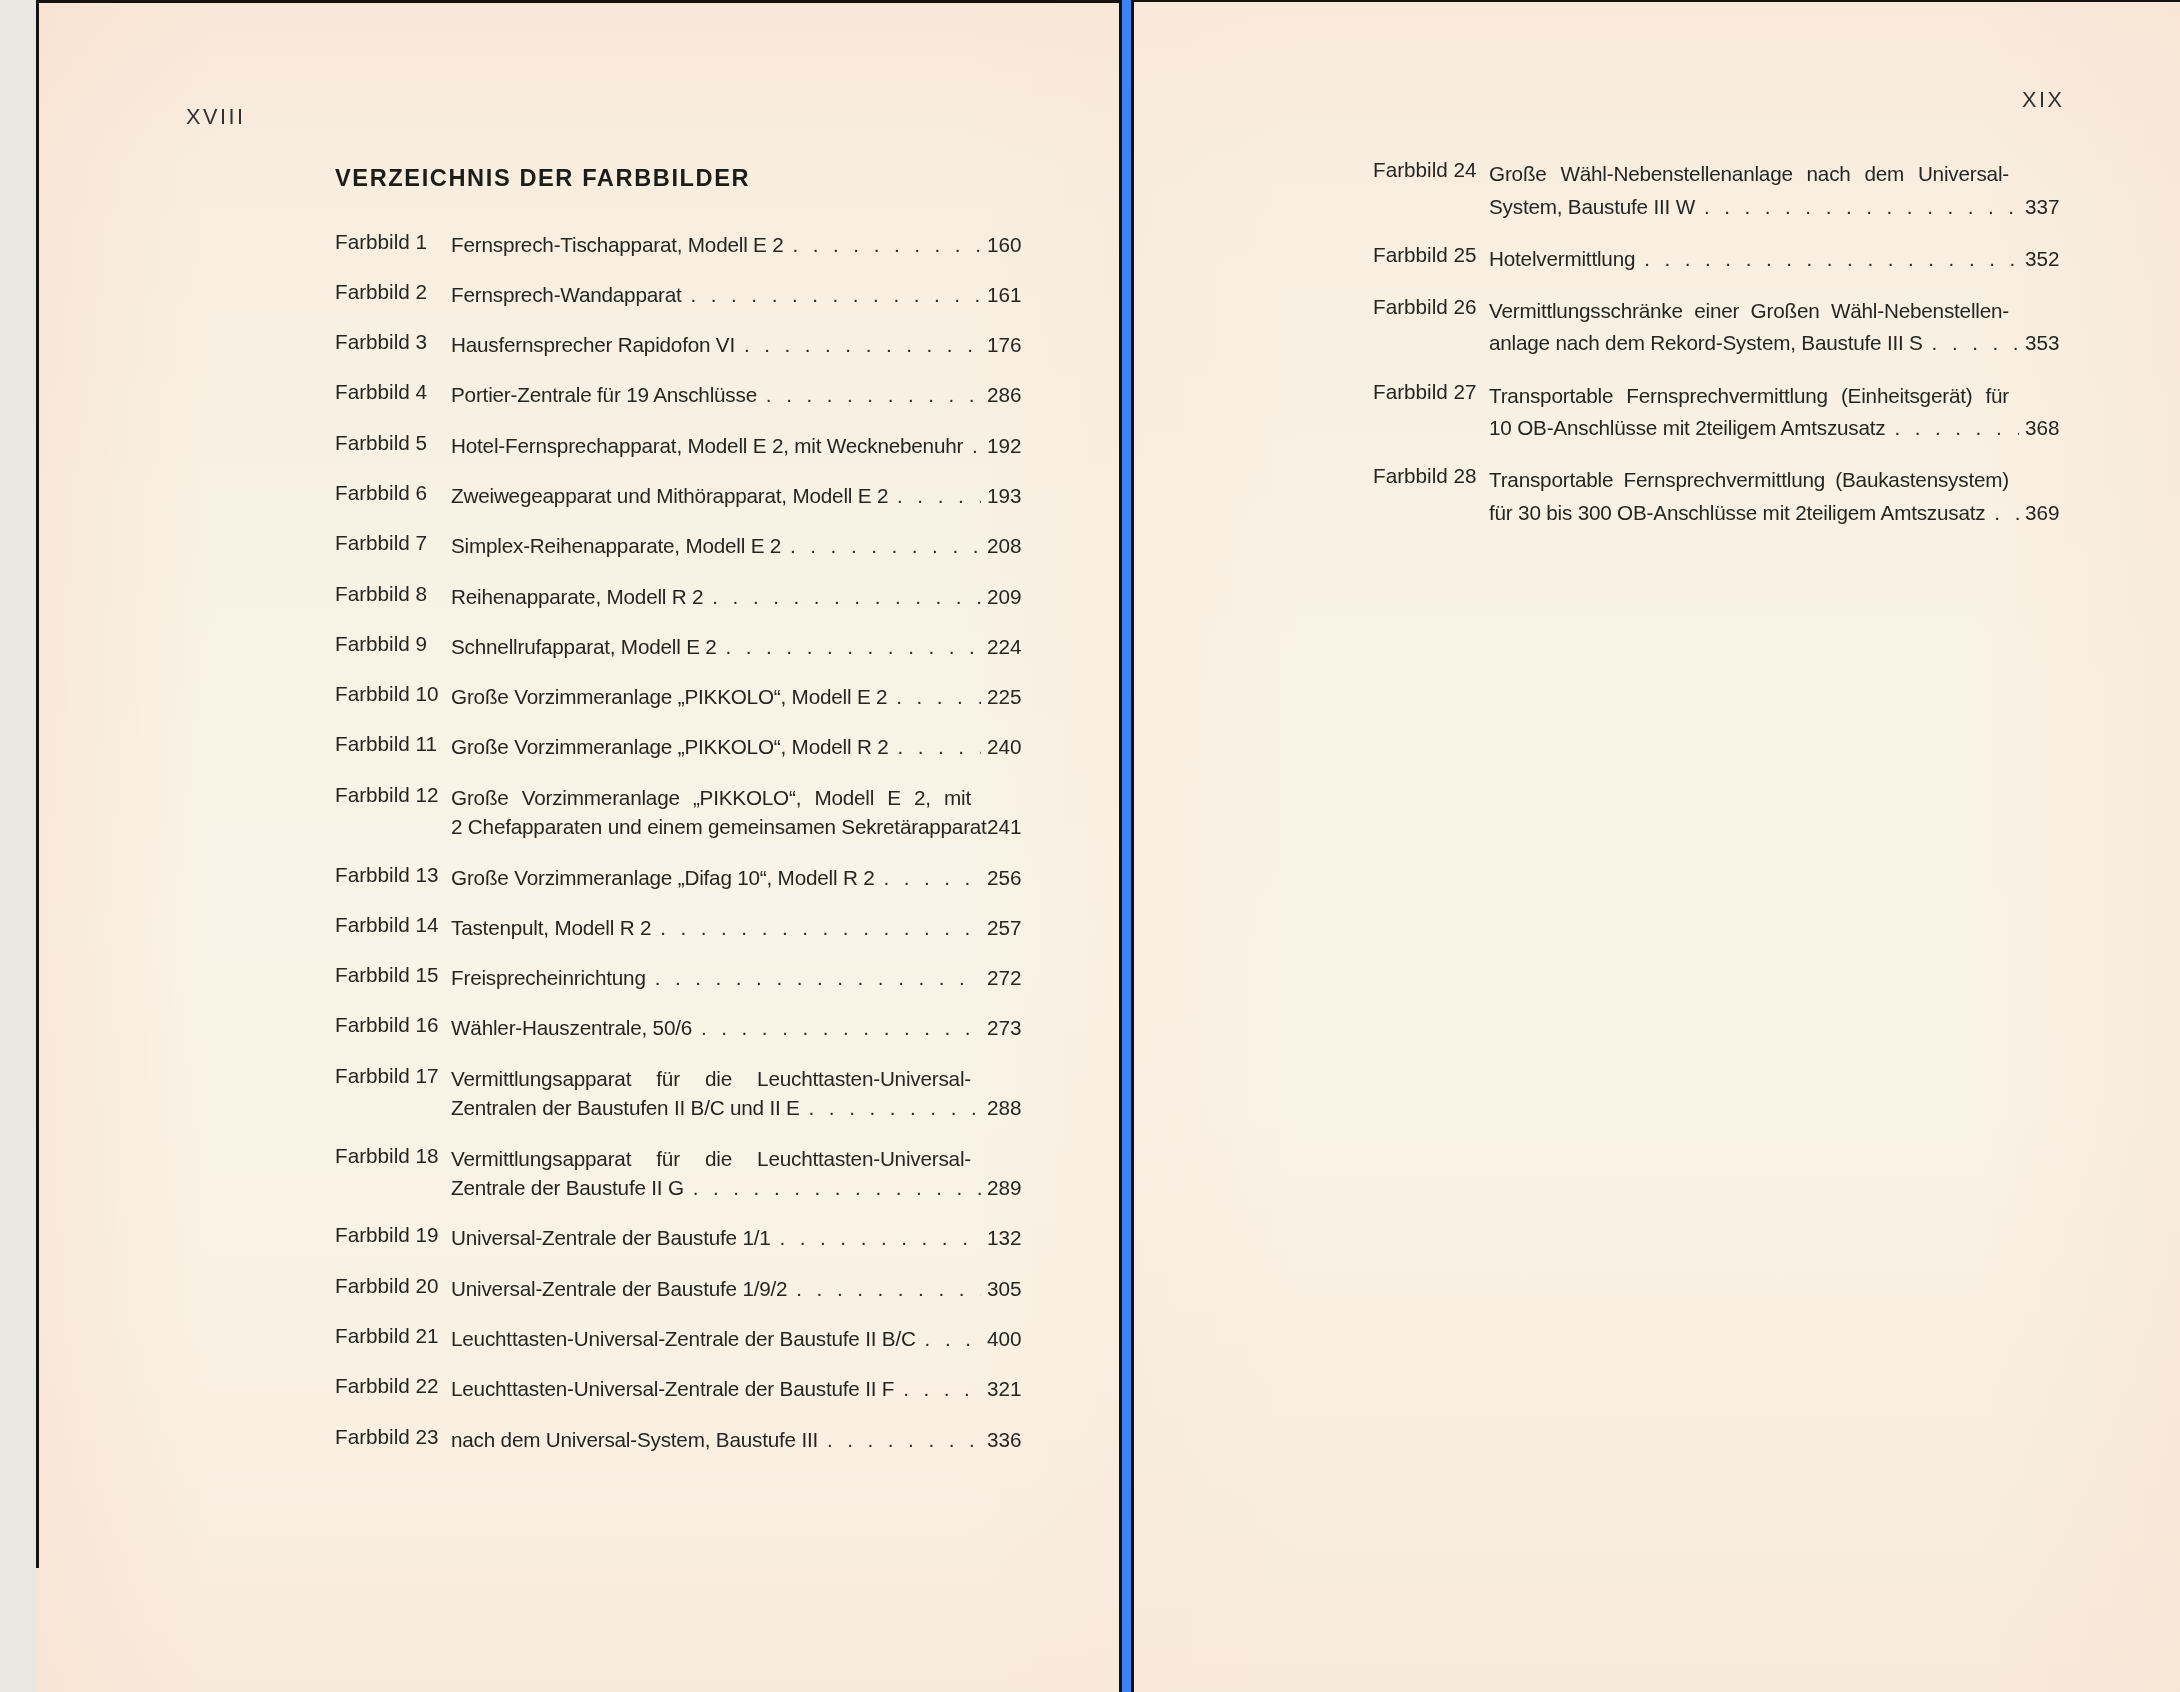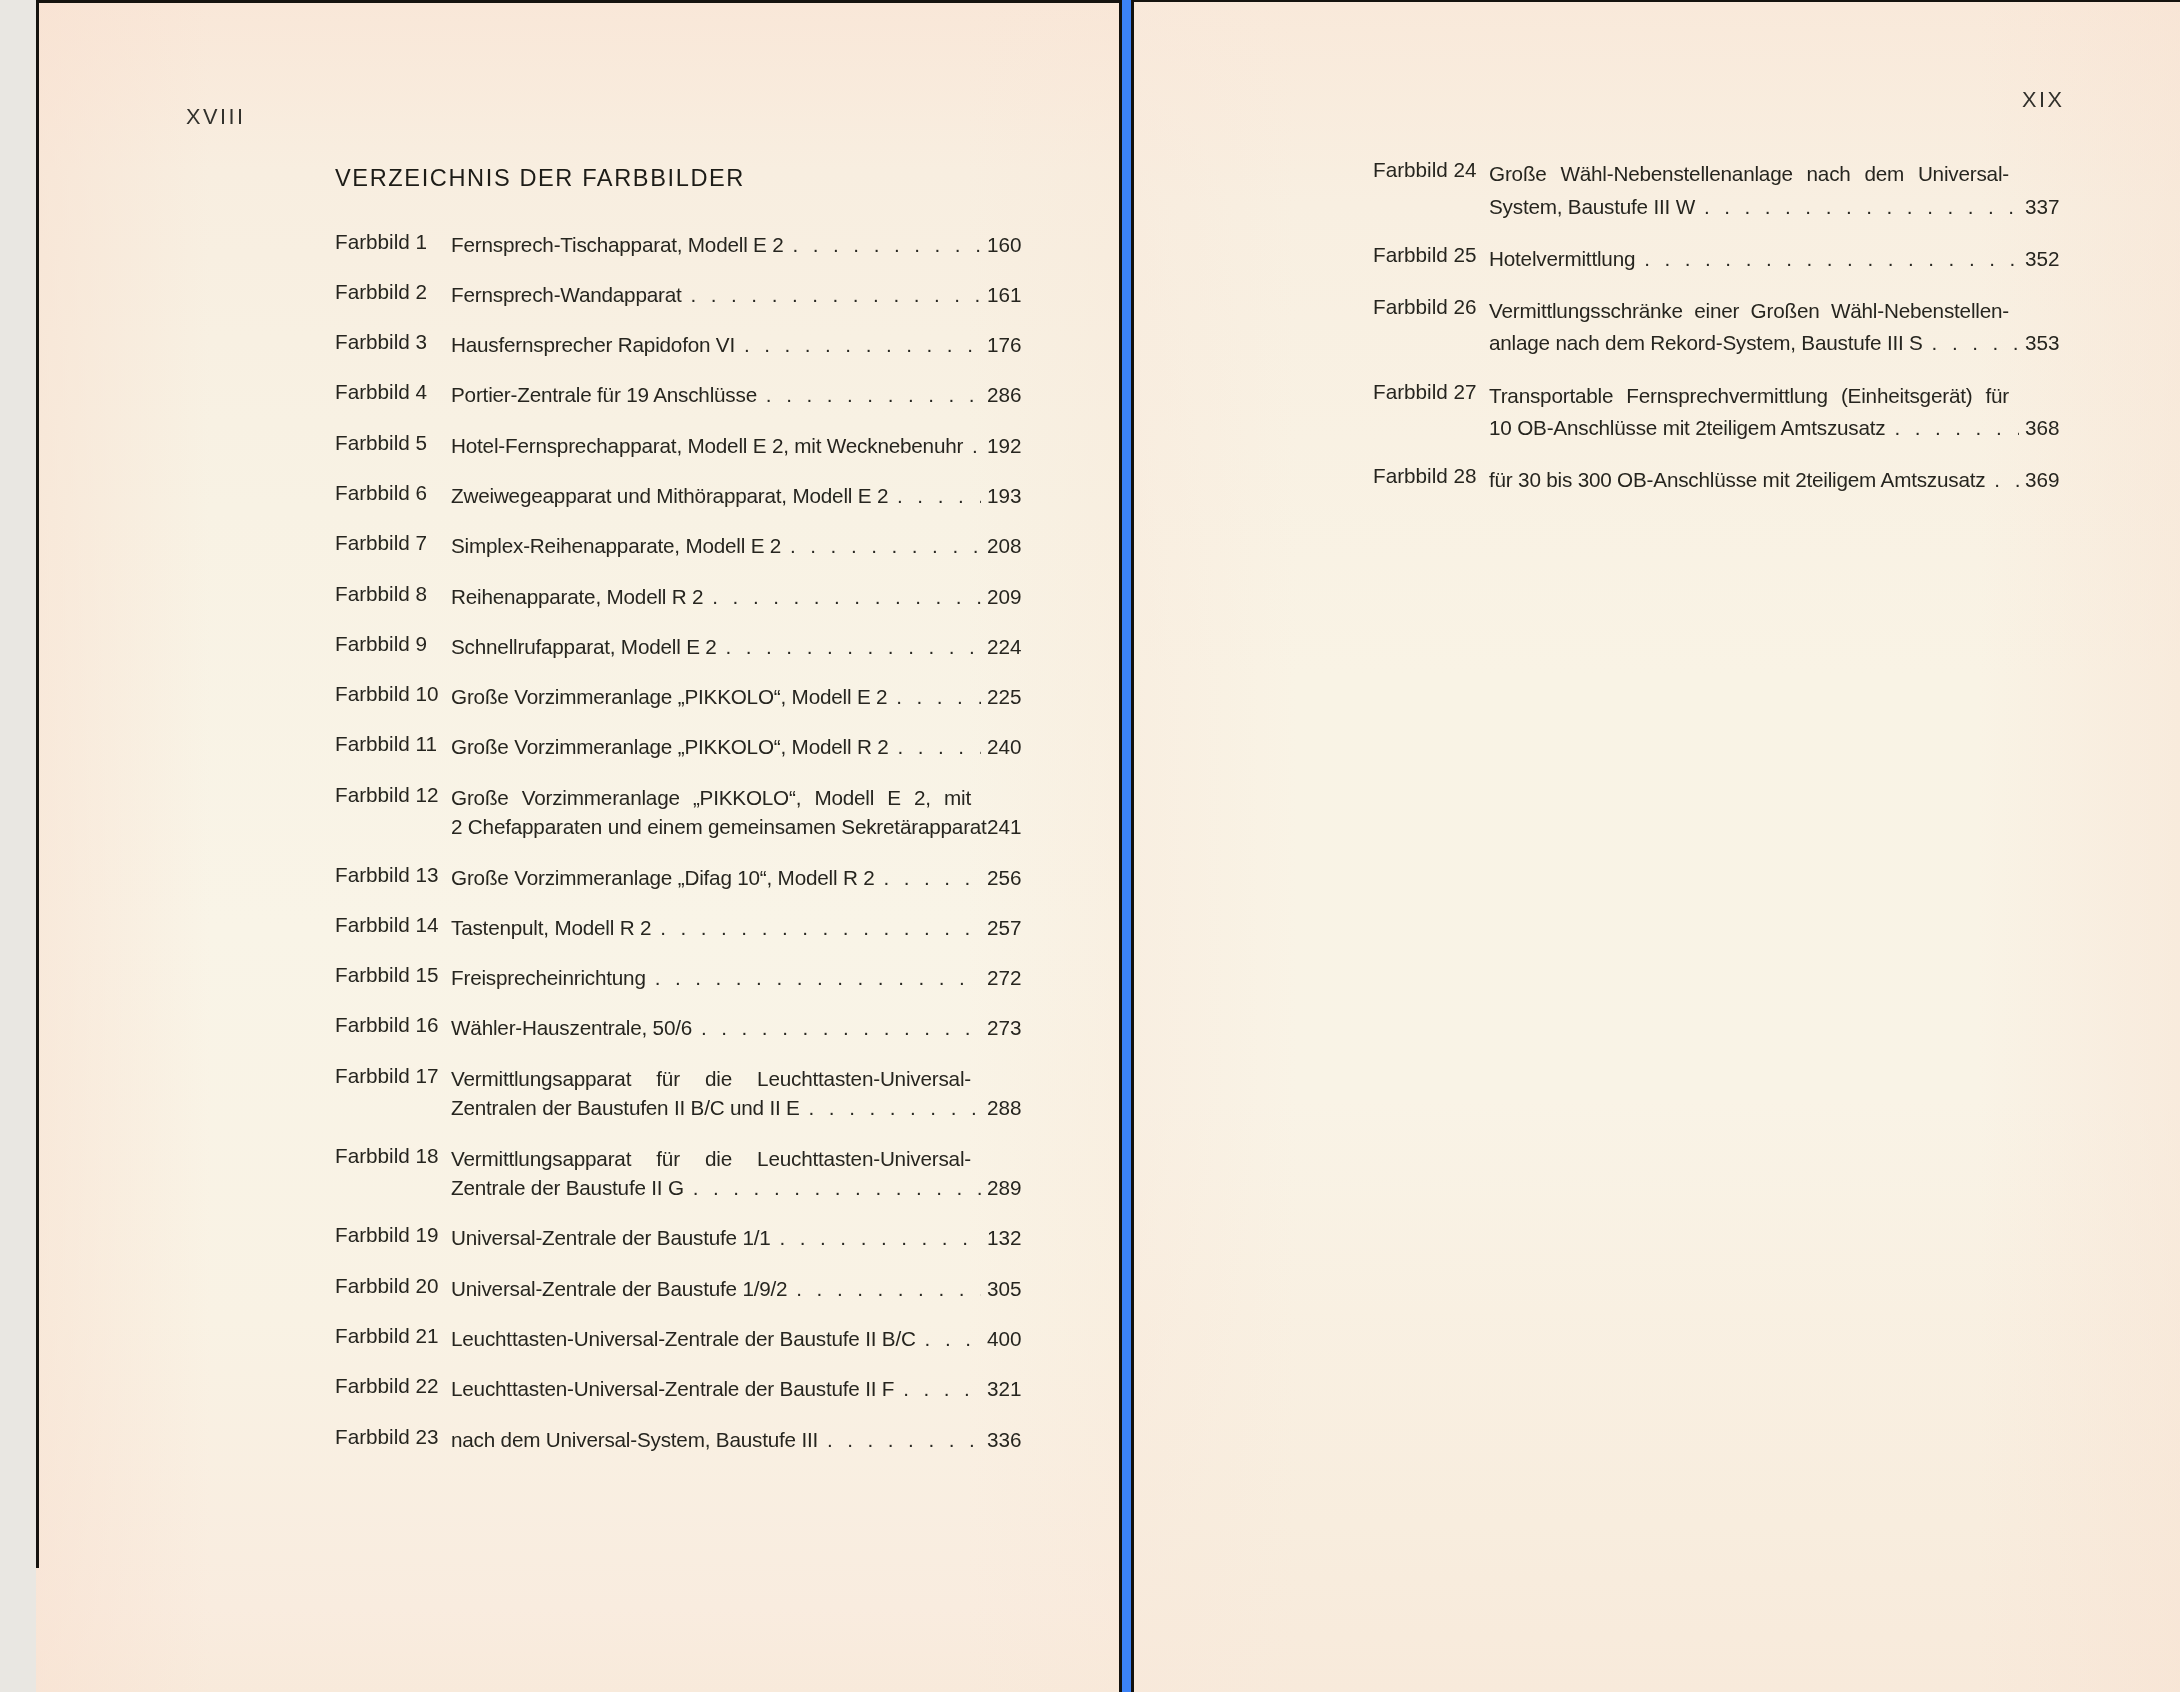--- a/index.html
+++ b/index.html
@@ -66,21 +66,21 @@
   .content {
     position: absolute;
     width: 693px;
     font-size: 20.7px;
   }
   .content-left  { left: 299px; top: 165px; }
   .content-right { left: 239px; top: 158px; }
 
   .toc-title {
     font-size: 23.6px;
-    font-weight: normal;
+    font-weight: bold;
     line-height: 27.6px;
     letter-spacing: 1.6px;
     color: #1d1c17;
     margin: 0 0 37px 0;
     white-space: nowrap;
   }
 
   
   .entry { display: flex; margin-bottom: 20.7px; }
   .content-right .entry { margin-bottom: 19.7px; }
@@ -406,20 +406,21 @@
               <div class="line">
                 <span class="text">10 OB-Anschlüsse mit 2teiligem Amtszusatz</span>
                 <span class="leader">. . . . . . . . . . . . . . . . . . . . . . . . . . . . . . . . . . . . . . . . . . . . . </span>
                 <span class="pagenum">368</span>
               </div>
             </div>
           </div>
           <div class="entry">
             <span class="label">Farbbild 28</span>
             <div class="body">
+              <div class="line justify"><span class="text">Transportable Fernsprechvermittlung (Baukastensystem)</span></div>
               <div class="line">
                 <span class="text">für 30 bis 300 OB-Anschlüsse mit 2teiligem Amtszusatz</span>
                 <span class="leader">. . . . . . . . . . . . . . . . . . . . . . . . . . . . . . . . . . . . . . . . . . . . . </span>
                 <span class="pagenum">369</span>
               </div>
             </div>
           </div>
         </div>
     </div>
   </div>

